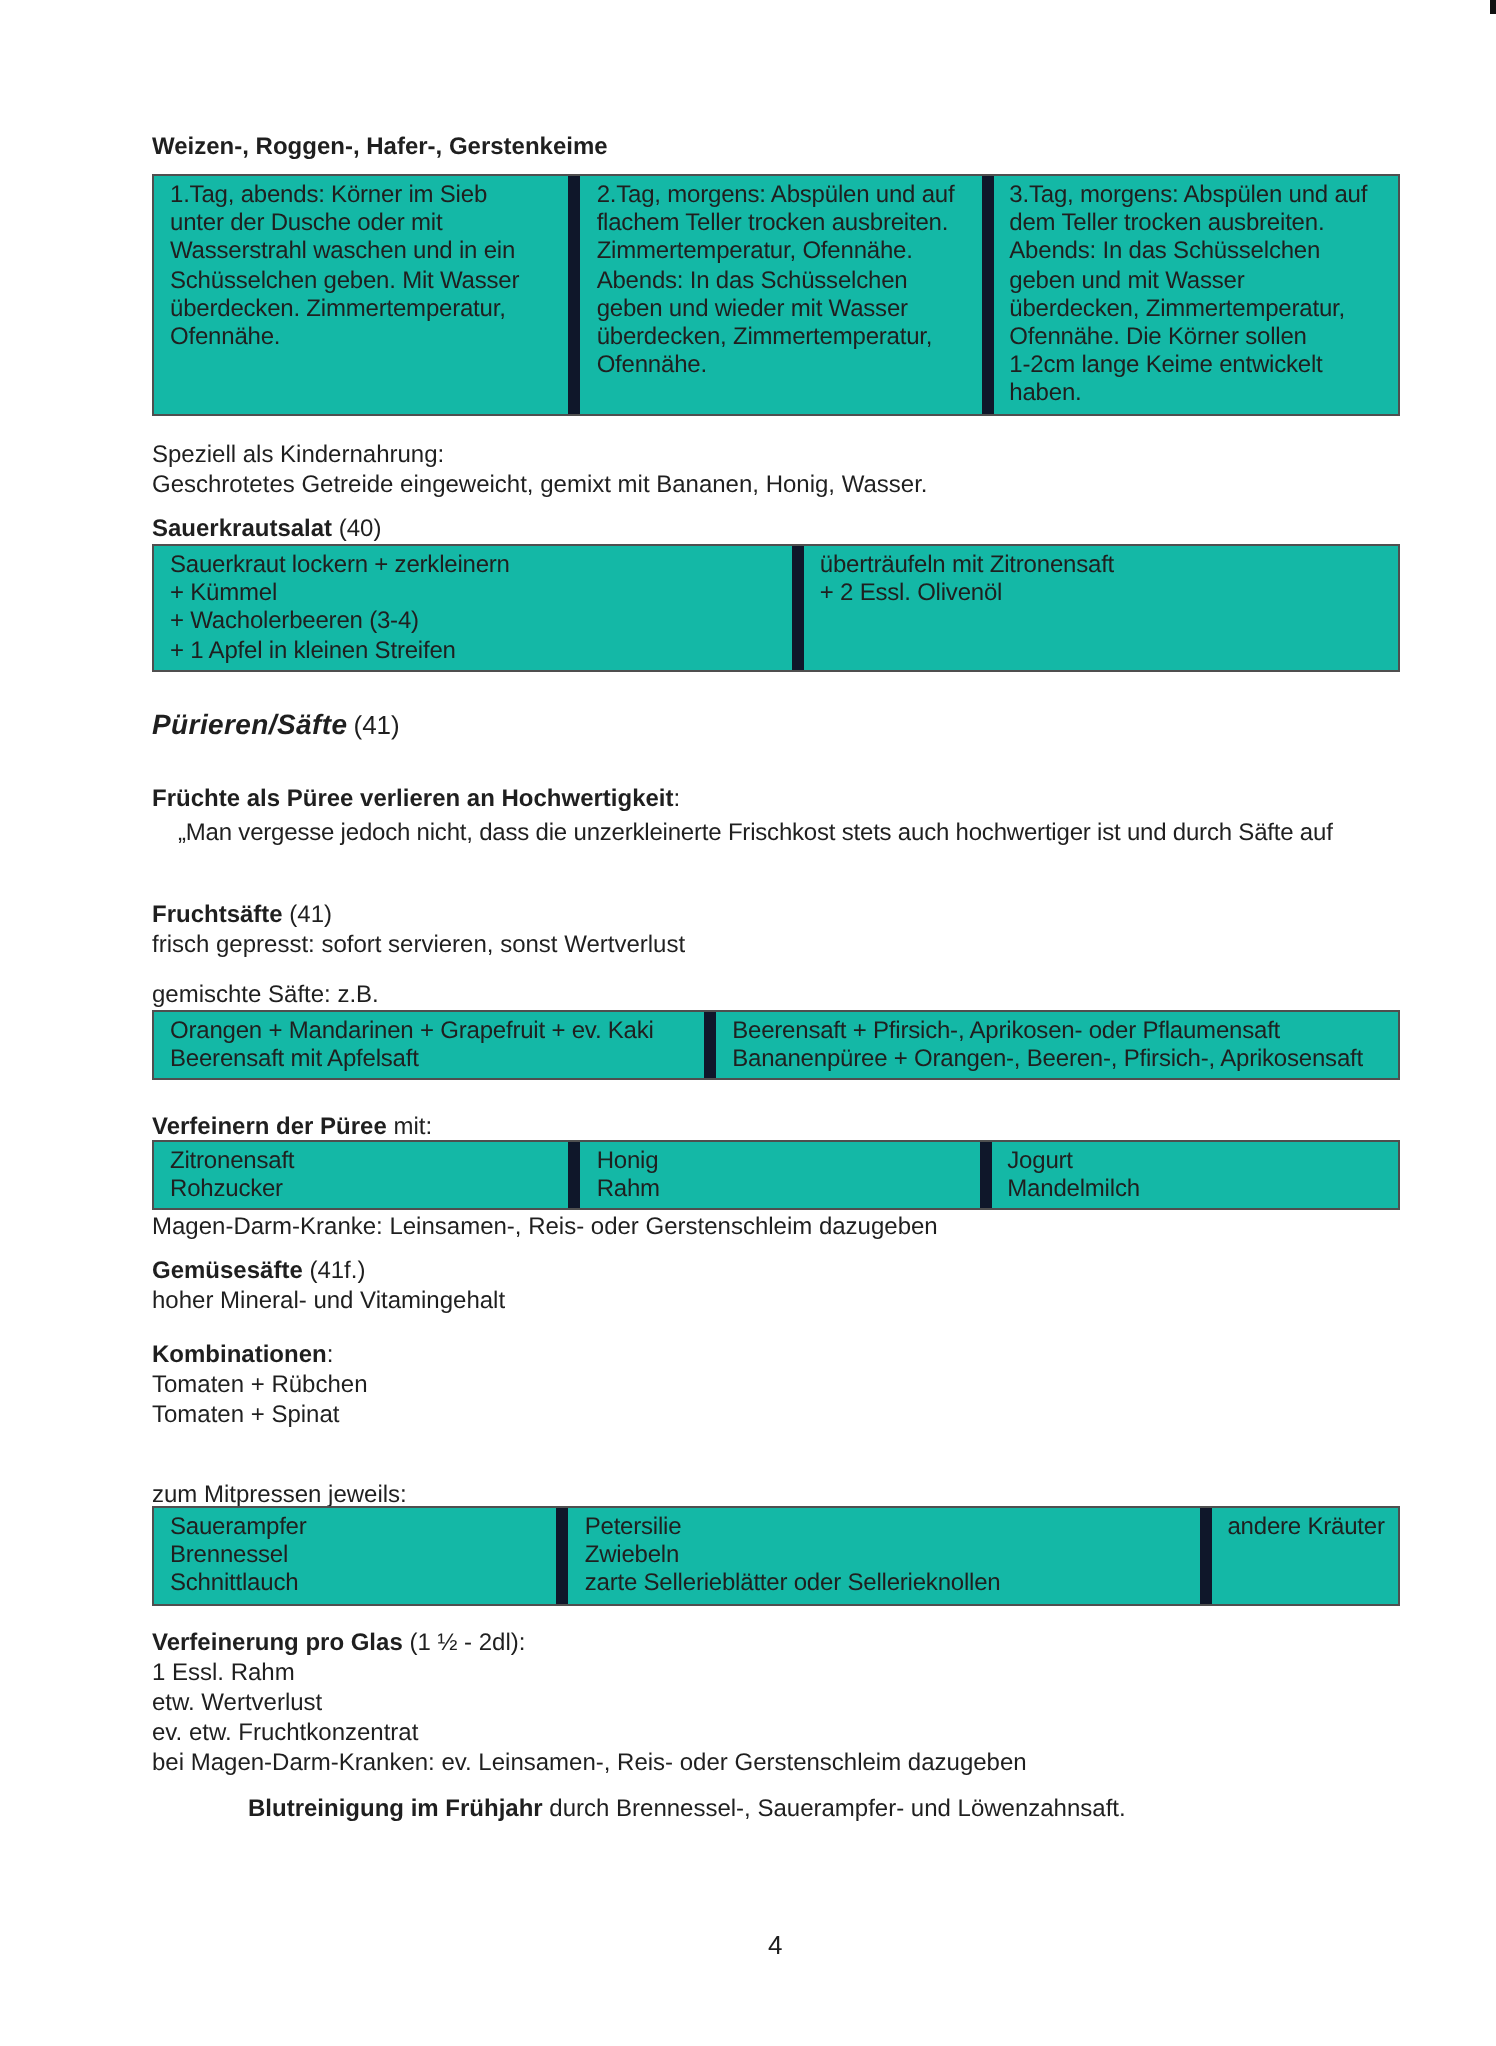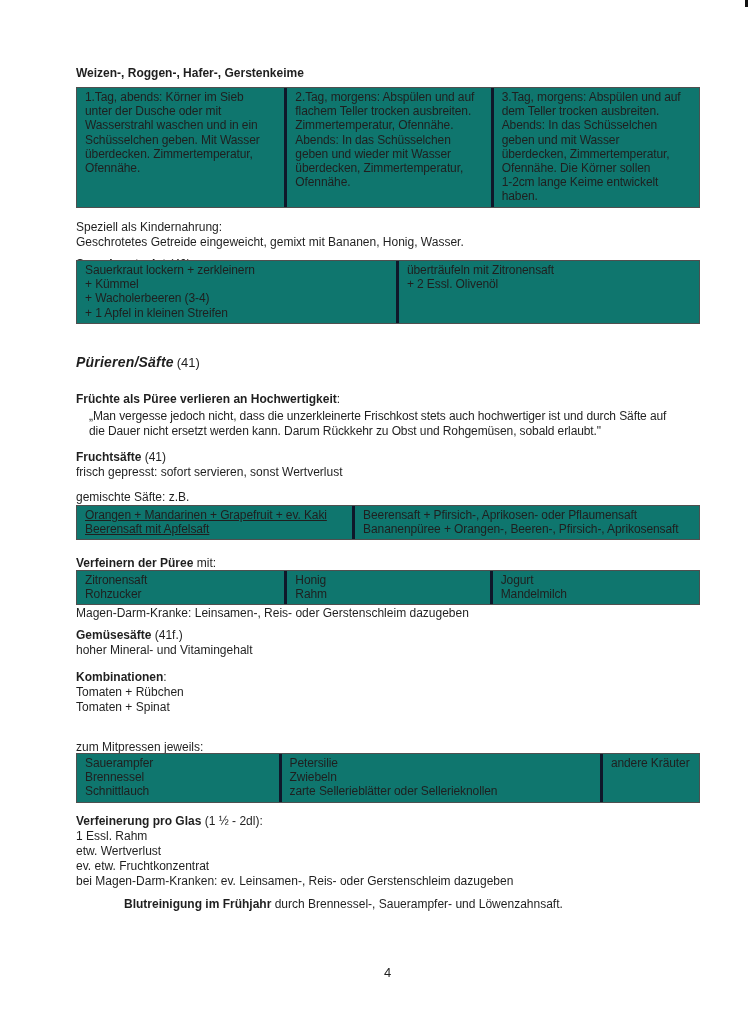--- a/index.html
+++ b/index.html
@@ -13,22 +13,22 @@
     overflow:hidden;
     margin:0 auto;
   }
   .blk{position:absolute;left:76px;}
   .ln{line-height:15px;white-space:nowrap;}
   .bold{font-weight:bold;}
   .sec-title{font-weight:bold;line-height:15px;white-space:nowrap;}
   .sec-title .rest{font-weight:normal;}
   .label{line-height:15px;white-space:nowrap;}
   
-  .tbl{display:flex;box-sizing:border-box;border:1px solid #4f4f4f;width:624px;background:#0f766e;}
-  .cell{box-sizing:border-box;padding:2px 4px 3px 8px;border-left:3px solid #0f172a;overflow:hidden;}
+  .tbl{display:flex;box-sizing:border-box;border:1px solid #4f4f4f;width:624px;background:#14b8a6;}
+  .cell{box-sizing:border-box;padding:2px 4px 3px 8px;border-left:6px solid #0f172a;overflow:hidden;}
   .cell:first-child{border-left:none;}
   .cell .ln{line-height:14.2px;letter-spacing:-0.1px;}
   .big-heading{white-space:nowrap;}
   .big-heading .name{font-size:14px;font-weight:bold;font-style:italic;letter-spacing:0.2px;}
   .big-heading .rest{font-size:13px;font-weight:normal;margin-left:3px;}
   .quote{padding-left:13px;letter-spacing:-0.1px;}
   .note{line-height:15px;white-space:nowrap;}
   .page-number{position:absolute;left:384px;top:965px;font-size:13px;}
   .corner-mark{position:absolute;right:0;top:0;width:3px;height:7px;background:#111;}
 </style>
@@ -75,21 +75,21 @@
 
   <div class="blk" style="top:220px;">
       <div class="ln">Speziell als Kindernahrung:</div>
       <div class="ln">Geschrotetes Getreide eingeweicht, gemixt mit Bananen, Honig, Wasser.</div>
     </div>
 
   <div class="blk sec-title" style="top:257px;">
     <span>Sauerkrautsalat</span><span class="rest"> (40)</span>
   </div>
 
-  <div class="blk tbl" style="top:260px;gap:12px;">
+  <div class="blk tbl" style="top:272px;gap:12px;">
     <div class="cell" style="width:314px;">
         <div class="ln">Sauerkraut lockern + zerkleinern</div>
         <div class="ln">+ Kümmel</div>
         <div class="ln">+ Wacholerbeeren (3-4)</div>
         <div class="ln">+ 1 Apfel in kleinen Streifen</div>
       </div>
     <div class="cell" style="width:310px;">
         <div class="ln">überträufeln mit Zitronensaft</div>
         <div class="ln">+ 2 Essl. Olivenöl</div>
       </div>
@@ -98,35 +98,34 @@
   <div class="blk big-heading" style="top:354px;">
     <span class="name">Pürieren/Säfte</span><span class="rest">(41)</span>
   </div>
 
   <div class="blk" style="top:392px;">
     <div class="sec-title">
       <span>Früchte als Püree verlieren an Hochwertigkeit</span><span class="rest">:</span>
     </div>
     <div class="quote" style="margin-top:2px;">
         <div class="ln">„Man vergesse jedoch nicht, dass die unzerkleinerte Frischkost stets auch hochwertiger ist und durch Säfte auf</div>
-        <div class="ln">die Dauer nicht ersetzt werden kann. Darum Rückkehr zu Obst und Rohgemüsen, sobald erlaubt."</div>
       </div>
   </div>
 
   <div class="blk" style="top:450px;">
     <div class="sec-title">
       <span>Fruchtsäfte</span><span class="rest"> (41)</span>
     </div>
     <div class="ln">frisch gepresst: sofort servieren, sonst Wertverlust</div>
   </div>
 
   <div class="blk label" style="top:490px;">gemischte Säfte: z.B.</div>
 
   <div class="blk tbl" style="top:505px;">
-    <div class="cell" style="width:276px;text-decoration:underline;">
+    <div class="cell" style="width:276px;">
         <div class="ln">Orangen + Mandarinen + Grapefruit + ev. Kaki</div>
         <div class="ln">Beerensaft mit Apfelsaft</div>
       </div>
     <div class="cell" style="width:348px;">
         <div class="ln">Beerensaft + Pfirsich-, Aprikosen- oder Pflaumensaft</div>
         <div class="ln">Bananenpüree + Orangen-, Beeren-, Pfirsich-, Aprikosensaft</div>
       </div>
   </div>
 
   <div class="blk sec-title" style="top:556px;">

